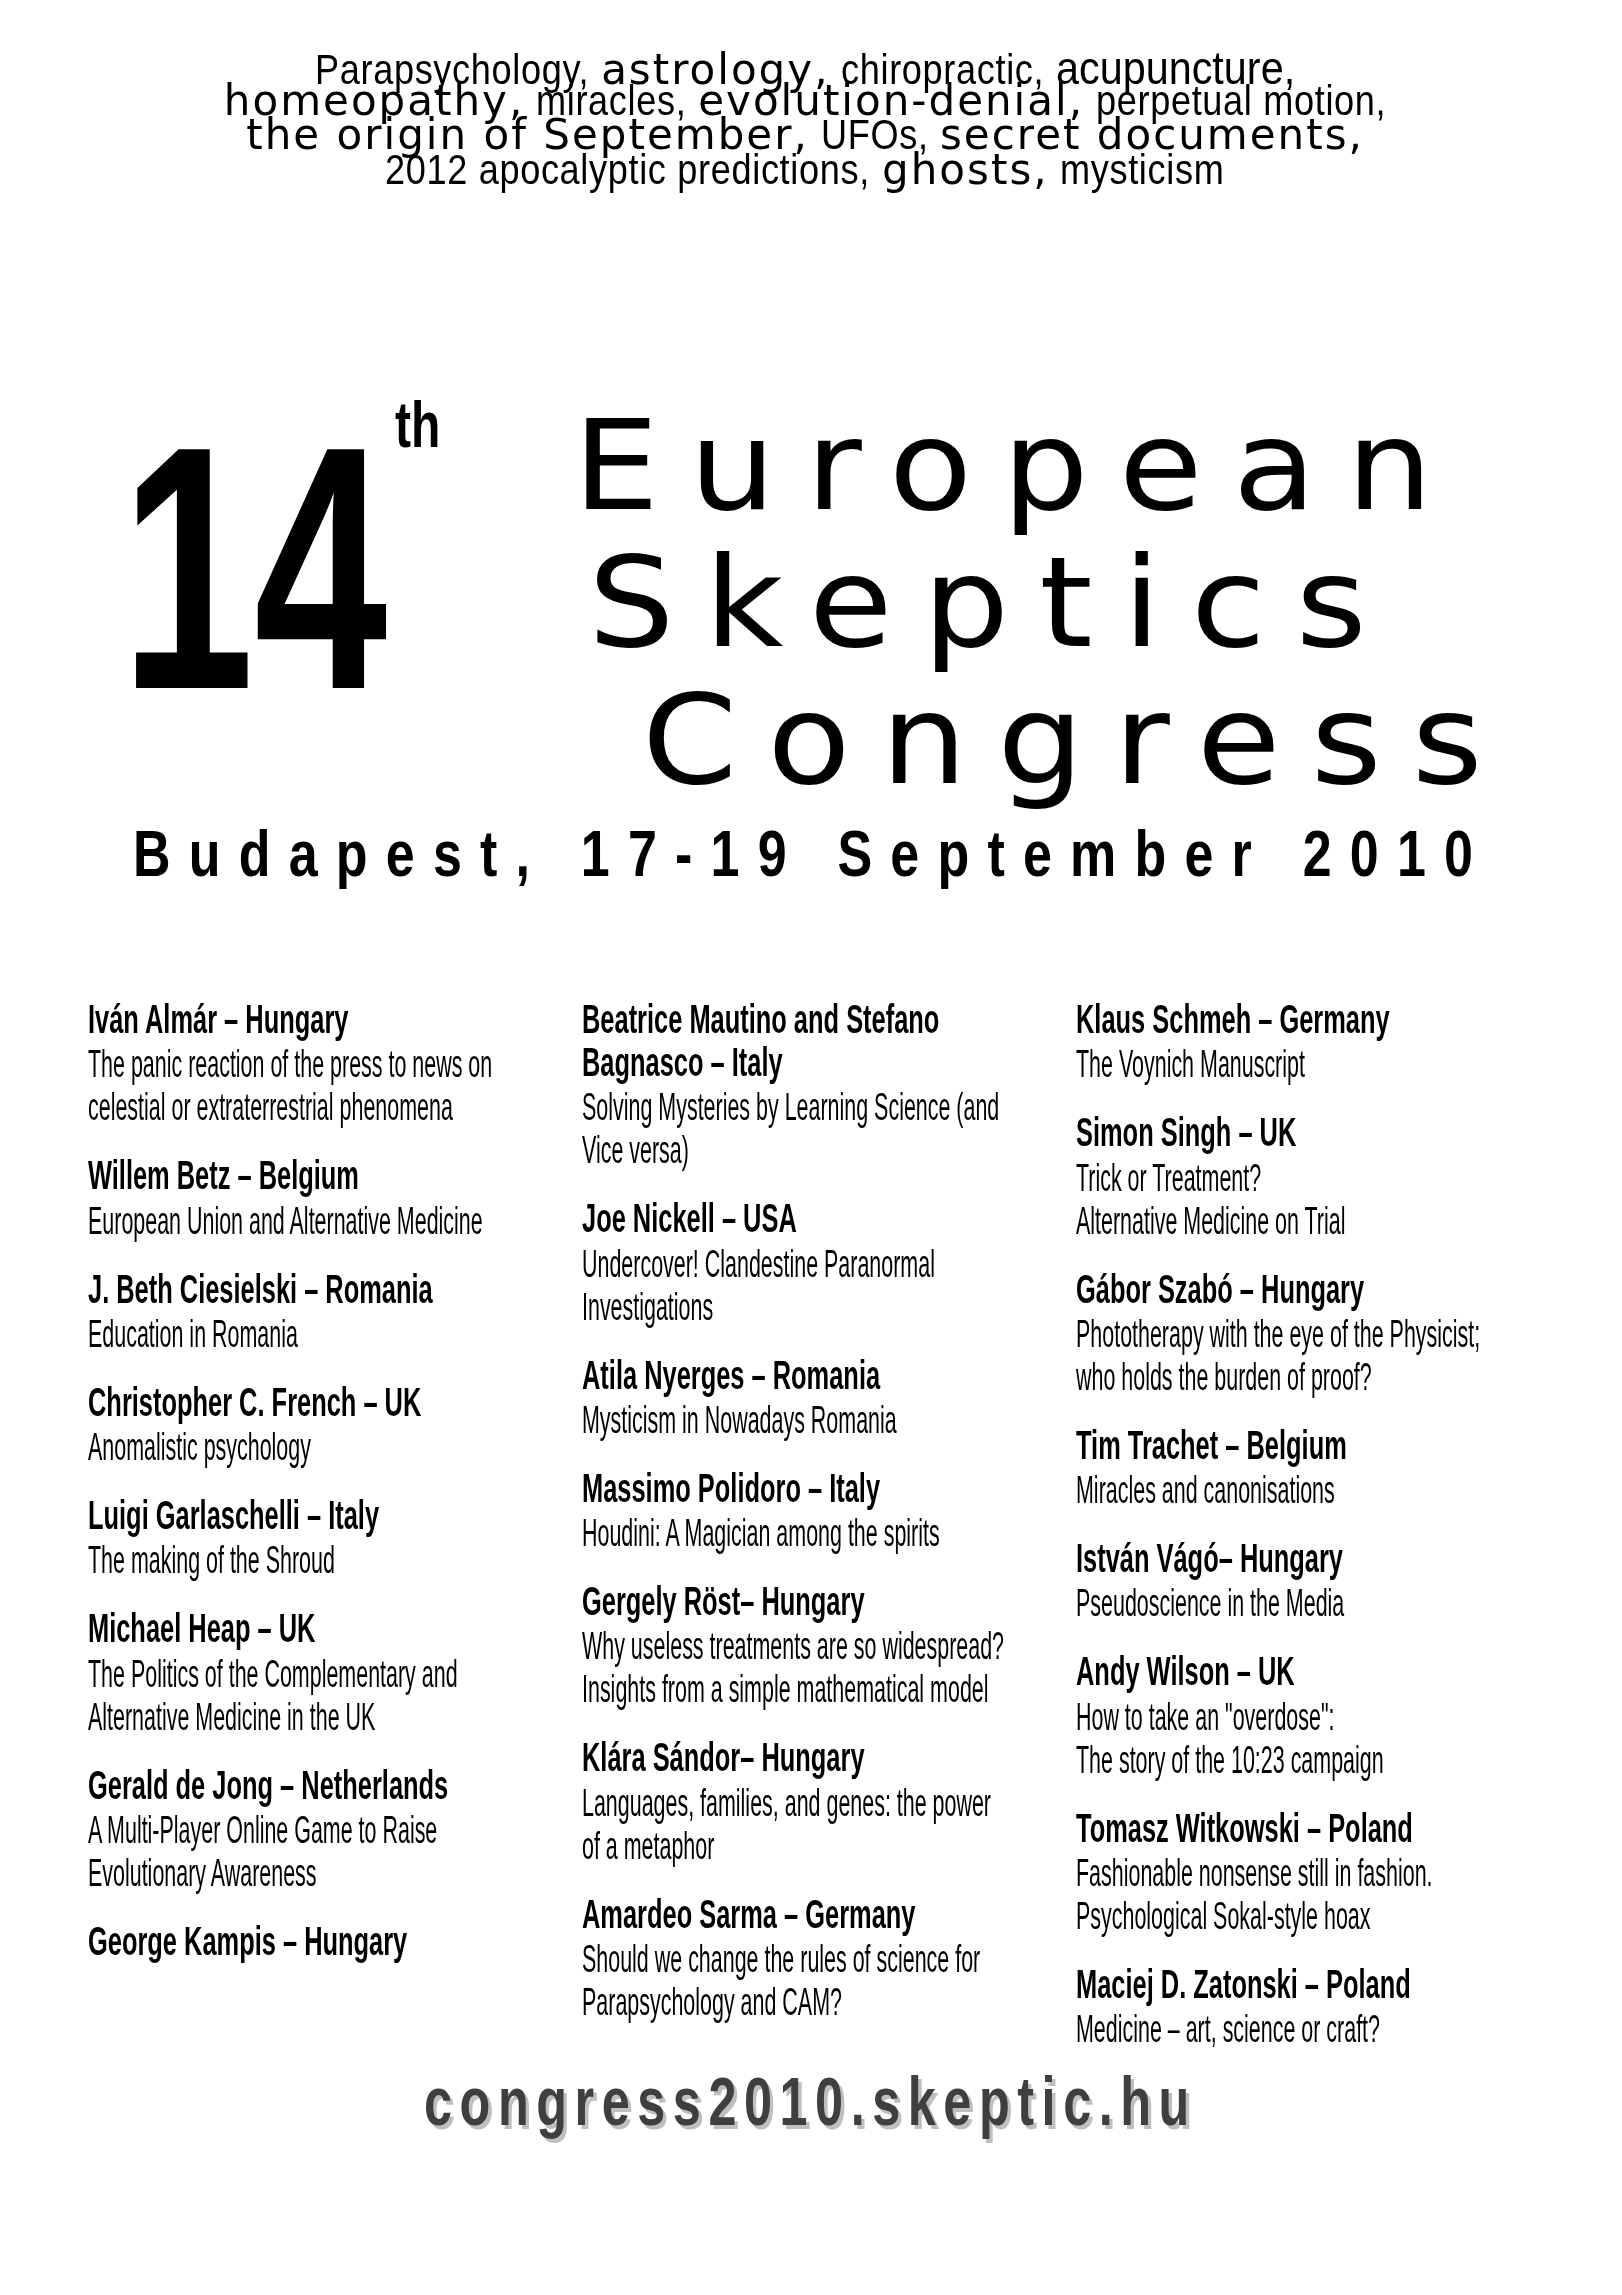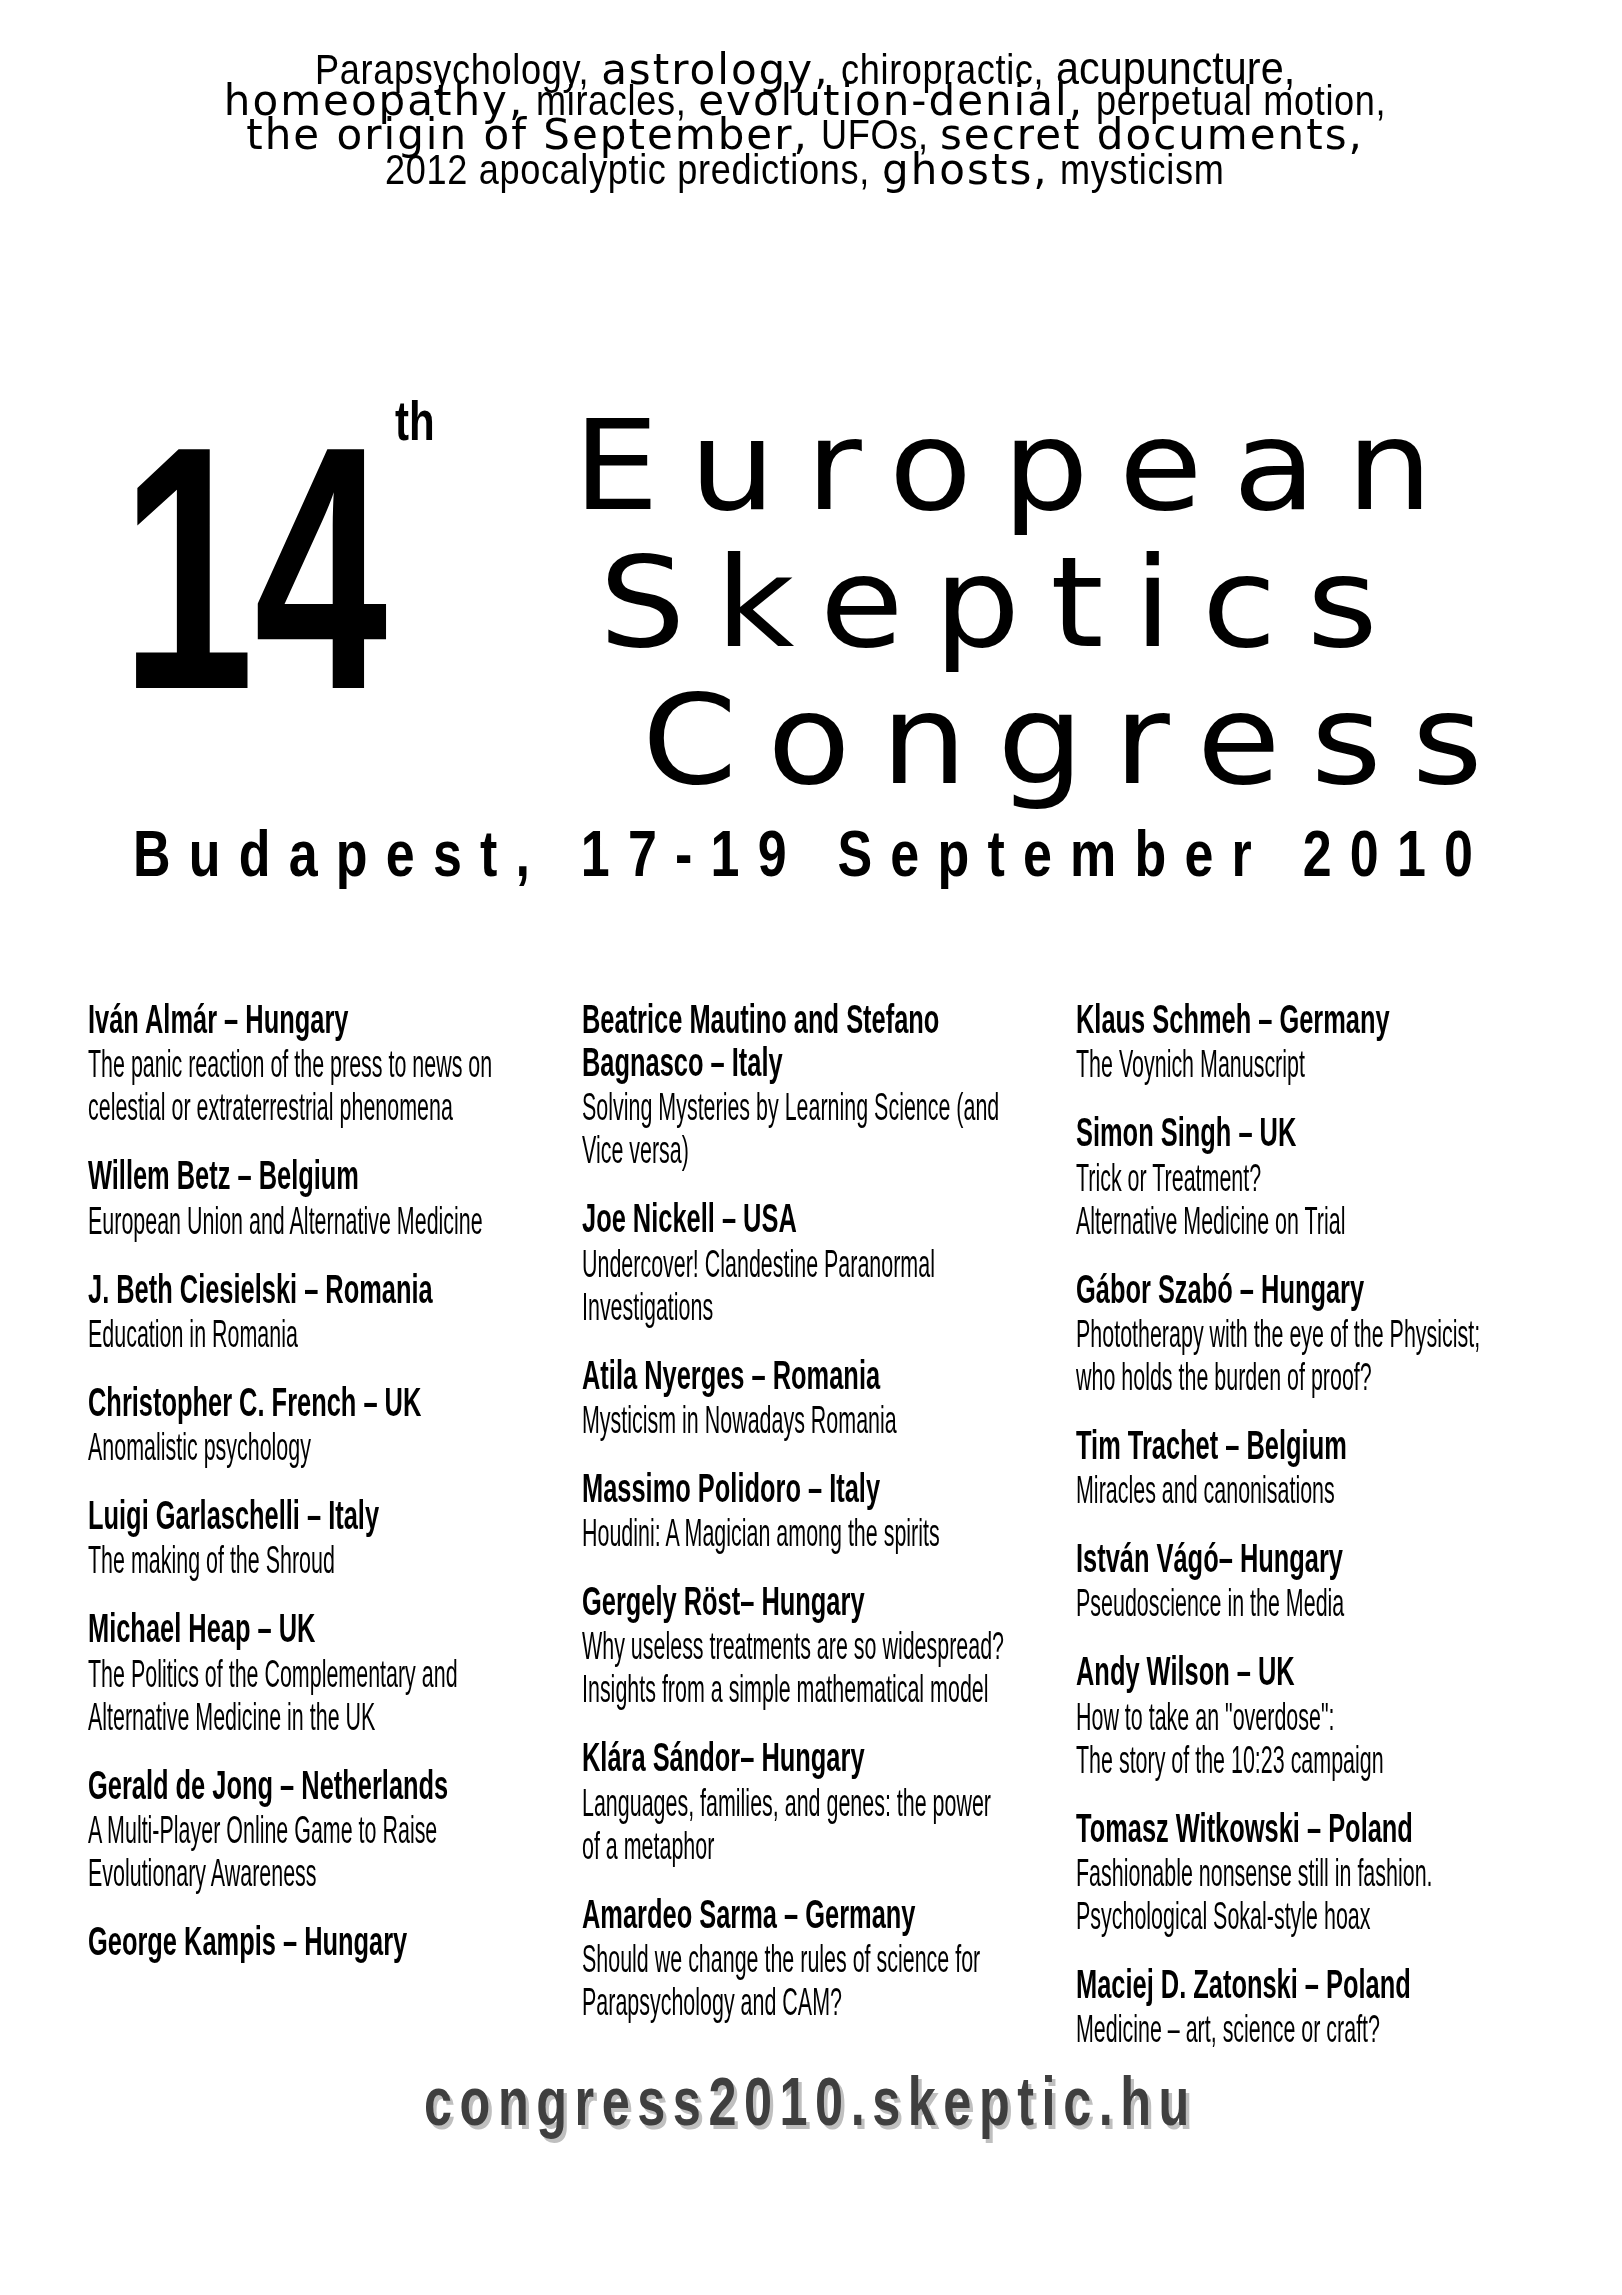--- a/index.html
+++ b/index.html
@@ -11,25 +11,25 @@
   .topics{position:absolute;top:49px;left:0;right:0;height:196px;}
   .topic-line{position:absolute;left:0;right:0;text-align:center;white-space:nowrap;height:35px;}
   .segwrap{margin-right:11.8px;}
   .seg{line-height:0.8;display:inline-block;}
   .seg.narrow{font-size:38px;font-weight:400;letter-spacing:0.7px;font-family:"Liberation Sans",sans-serif;}
   .seg.wide{font-size:42px;font-weight:400;letter-spacing:2px;font-family:"DejaVu Sans",sans-serif;}
   .seg.semi{font-size:47px;font-weight:400;font-family:"Liberation Sans",sans-serif;}
 
   
   .num14{position:absolute;left:121px;top:395px;font-weight:700;font-size:347px;line-height:1;white-space:nowrap;}
-  .ord{position:absolute;left:395px;top:393px;font-weight:700;font-size:56px;line-height:1;white-space:nowrap;}
+  .ord{position:absolute;left:395px;top:393px;font-weight:700;font-size:64px;line-height:1;white-space:nowrap;}
   .tlines{position:absolute;left:573px;top:398px;}
   .tline{font-family:"DejaVu Sans",sans-serif;font-weight:400;font-size:124px;line-height:137px;
          letter-spacing:.22em;white-space:nowrap;}
-  .tl1{margin-left:26px;}
+  .tl1{margin-left:15px;}
   .tl2{margin-left:69px;}
 
   
   .dateline{position:absolute;left:0;right:0;top:821px;text-align:center;white-space:nowrap;}
   .dateline .dl{font-weight:700;font-size:65px;line-height:1;letter-spacing:.35em;}
 
   
   .columns{position:absolute;top:998px;left:0;right:0;}
   .col{position:absolute;top:0;width:851px;}
   .col0{left:88px;}  .col1{left:582px;}  .col2{left:1076px;}

